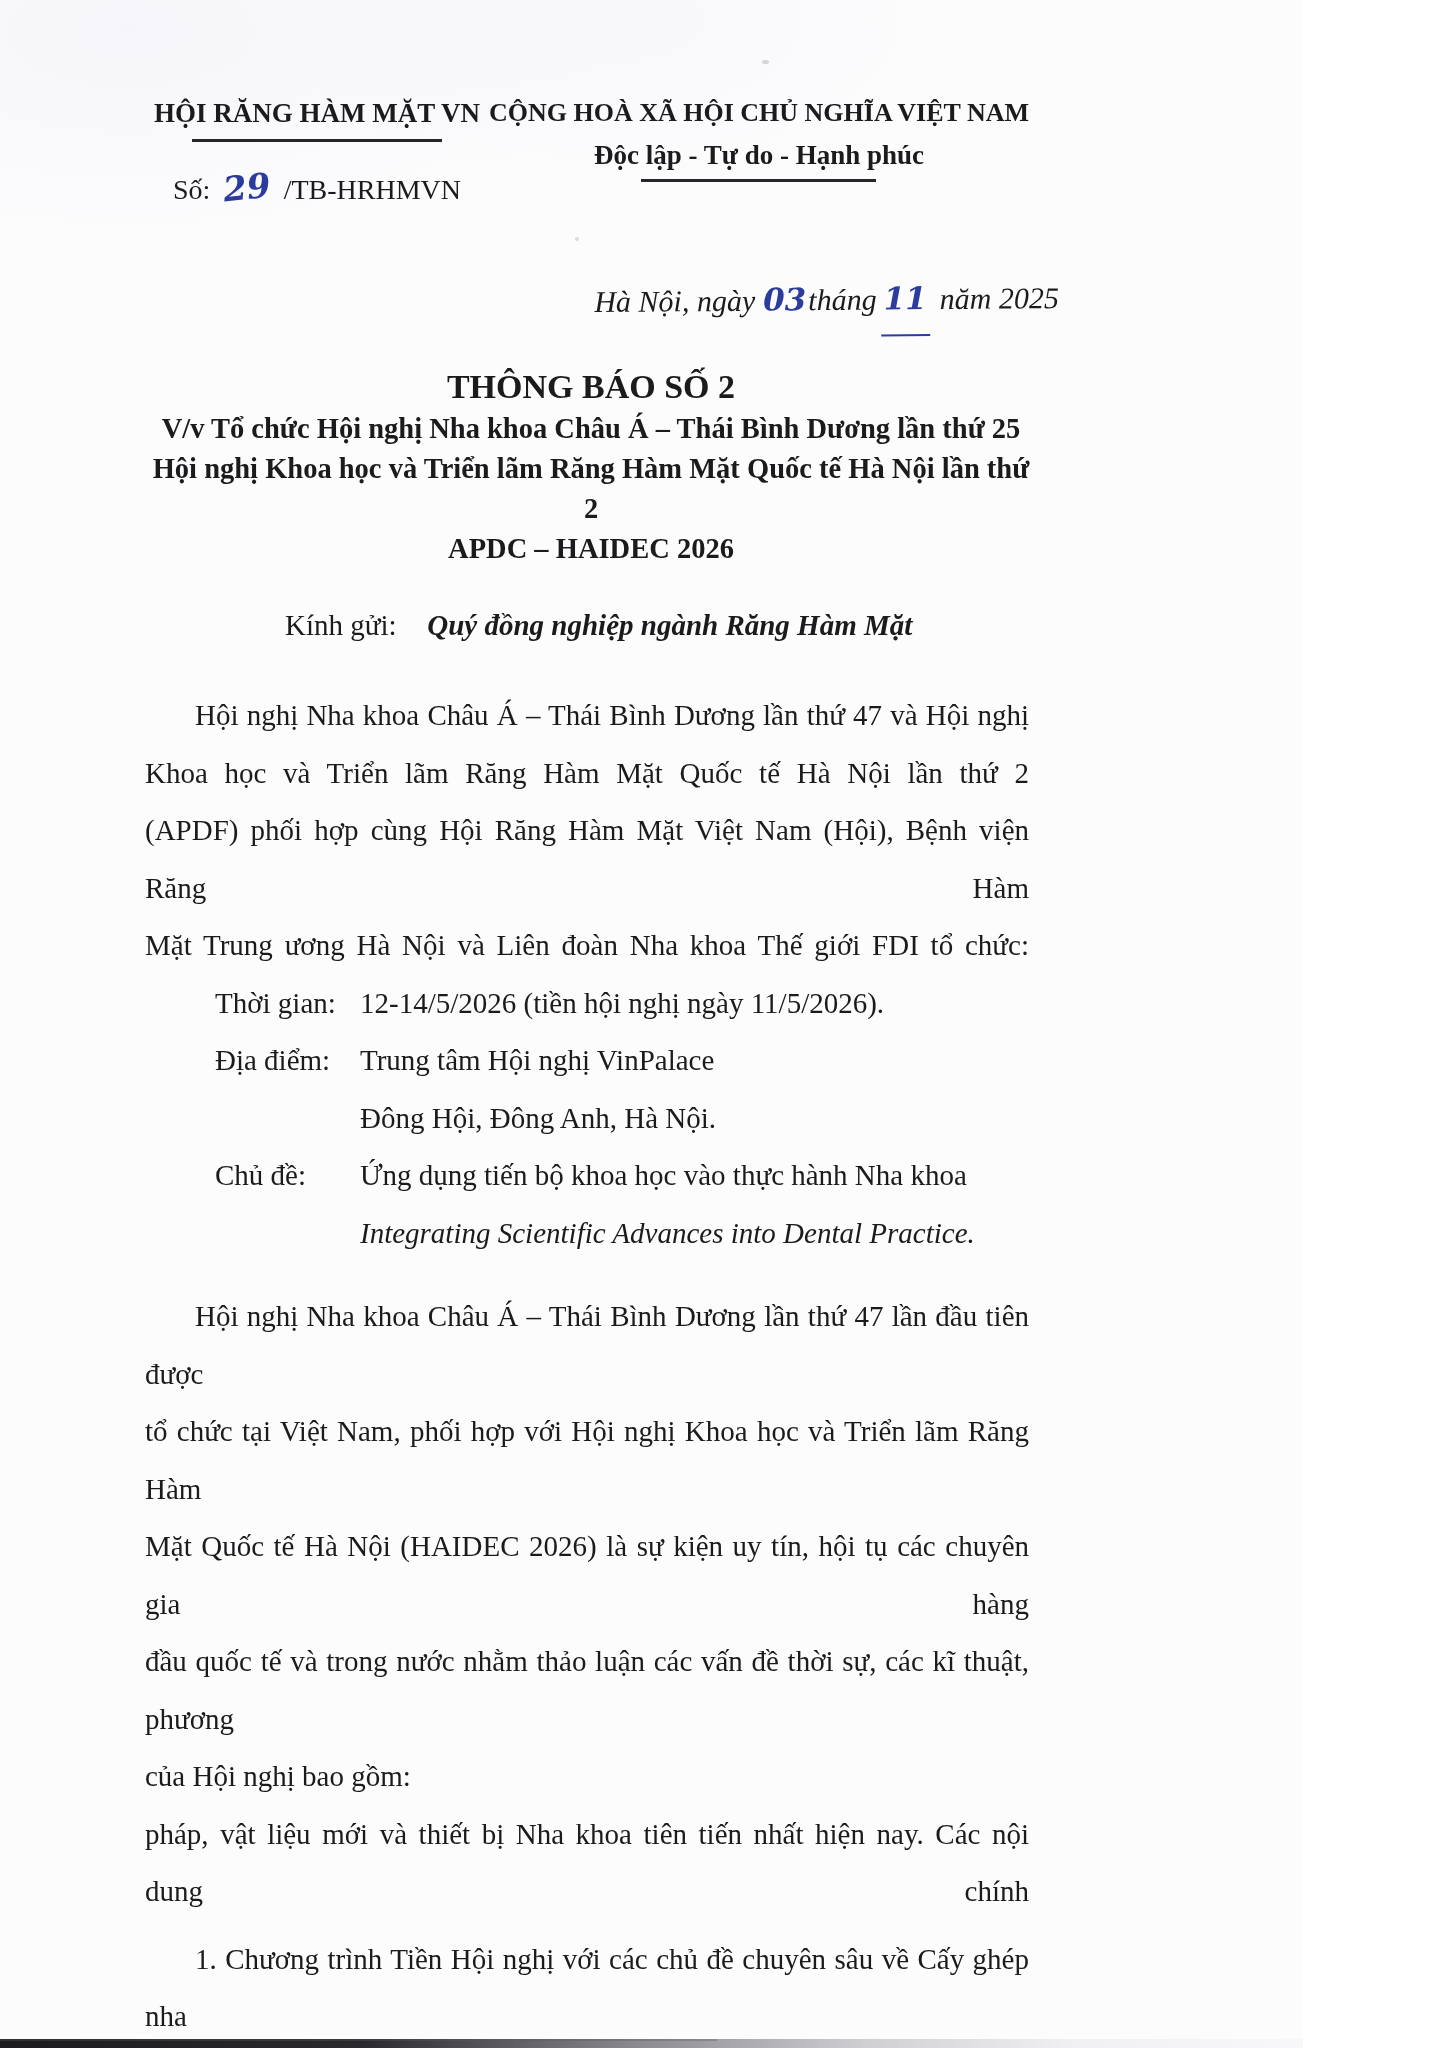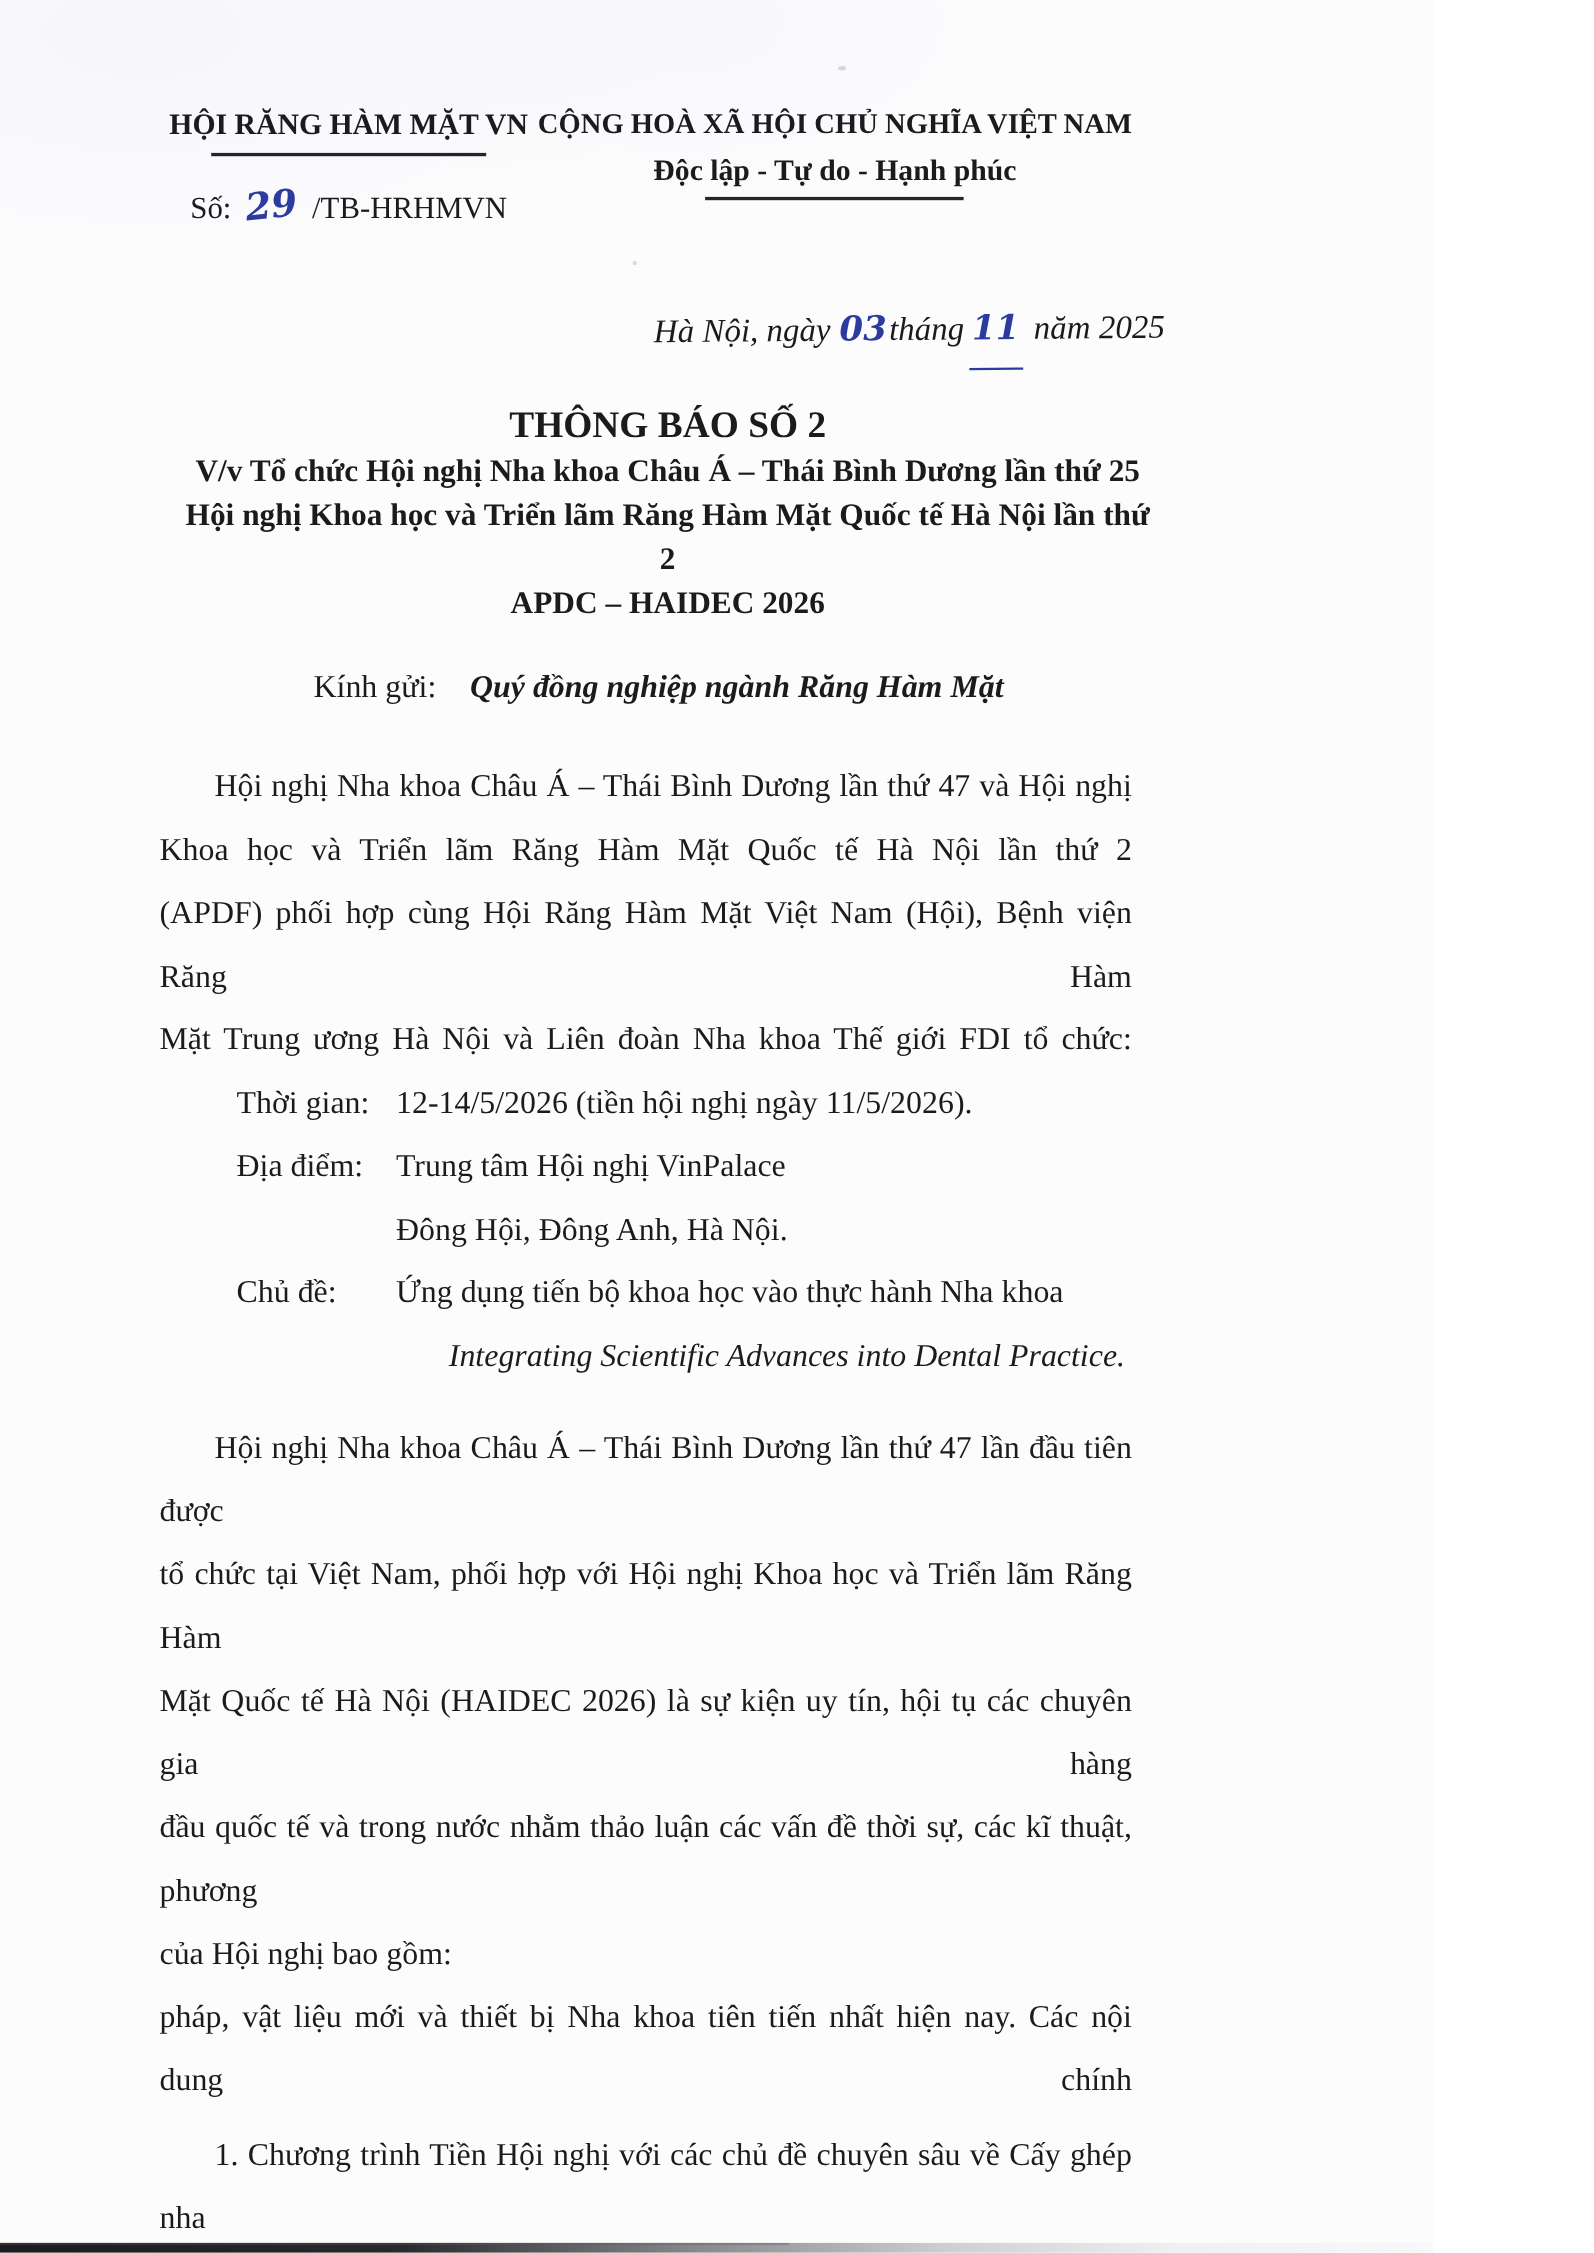--- a/index.html
+++ b/index.html
@@ -37,42 +37,42 @@
     transform:rotate(-0.5deg); transform-origin:right center;
     white-space:nowrap;
   }
   .dateline .hand-day { font-size:31px; margin:0 2px 0 8px; display:inline-block; }
   .dateline .hand-month {
     font-size:31px; margin:0 10px 0 4px; display:inline-block;
     border-bottom:2.5px solid #2c3c9e; padding:0 3px 16px 3px;
   }
 
   
-  .title-block { margin-top:30px; text-align:center; position:relative; left:20px; }
+  .title-block { margin-top:30px; text-align:center; position:relative; left:4px; }
   .doc-title { font-weight:bold; font-size:34px; line-height:44px; }
   .doc-subtitle { font-weight:bold; font-size:28.5px; line-height:40px; }
 
   
   .salutation { margin-top:36px; padding-left:140px; font-size:29px; line-height:40px; }
   .sal-label { display:inline-block; width:135px; }
   .sal-recipient { font-weight:bold; font-style:italic; }
 
   
   .para { font-size:29px; }
   .jline { line-height:57.5px; text-align:justify; text-align-last:justify; }
   .jline.jl-last { text-align-last:left; }
   .jline.indent { text-indent:50px; }
   .para1 { margin-top:42px; }
   .para2 { margin-top:26px; }
   .item  { margin-top:10px; }
 
   .info-block { font-size:29px; }
   .info-row { display:flex; padding-left:70px; line-height:57.5px; }
   .info-label { width:145px; flex-shrink:0; font-weight:normal; }
-  .info-value.italic { font-style:italic;margin-left:48px; }
+  .info-value.italic { font-style:italic; }
 
   
   .speck { position:absolute; background:rgba(90,90,100,.45); border-radius:50%; }
   .speck-1 { left:762px; top:60px;  width:7px; height:4px; opacity:.5; }
   .speck-2 { left:575px; top:237px; width:4px; height:4px; opacity:.45; }
   .bottom-strip {
     position:absolute; left:0; bottom:0; width:100%; height:9px;
     background:linear-gradient(to right,
       rgba(18,18,20,.96) 0%, rgba(24,24,28,.92) 28%, rgba(55,55,62,.6) 48%,
       rgba(110,110,120,.32) 66%, rgba(170,170,180,.15) 82%, rgba(200,200,210,.08) 100%);

